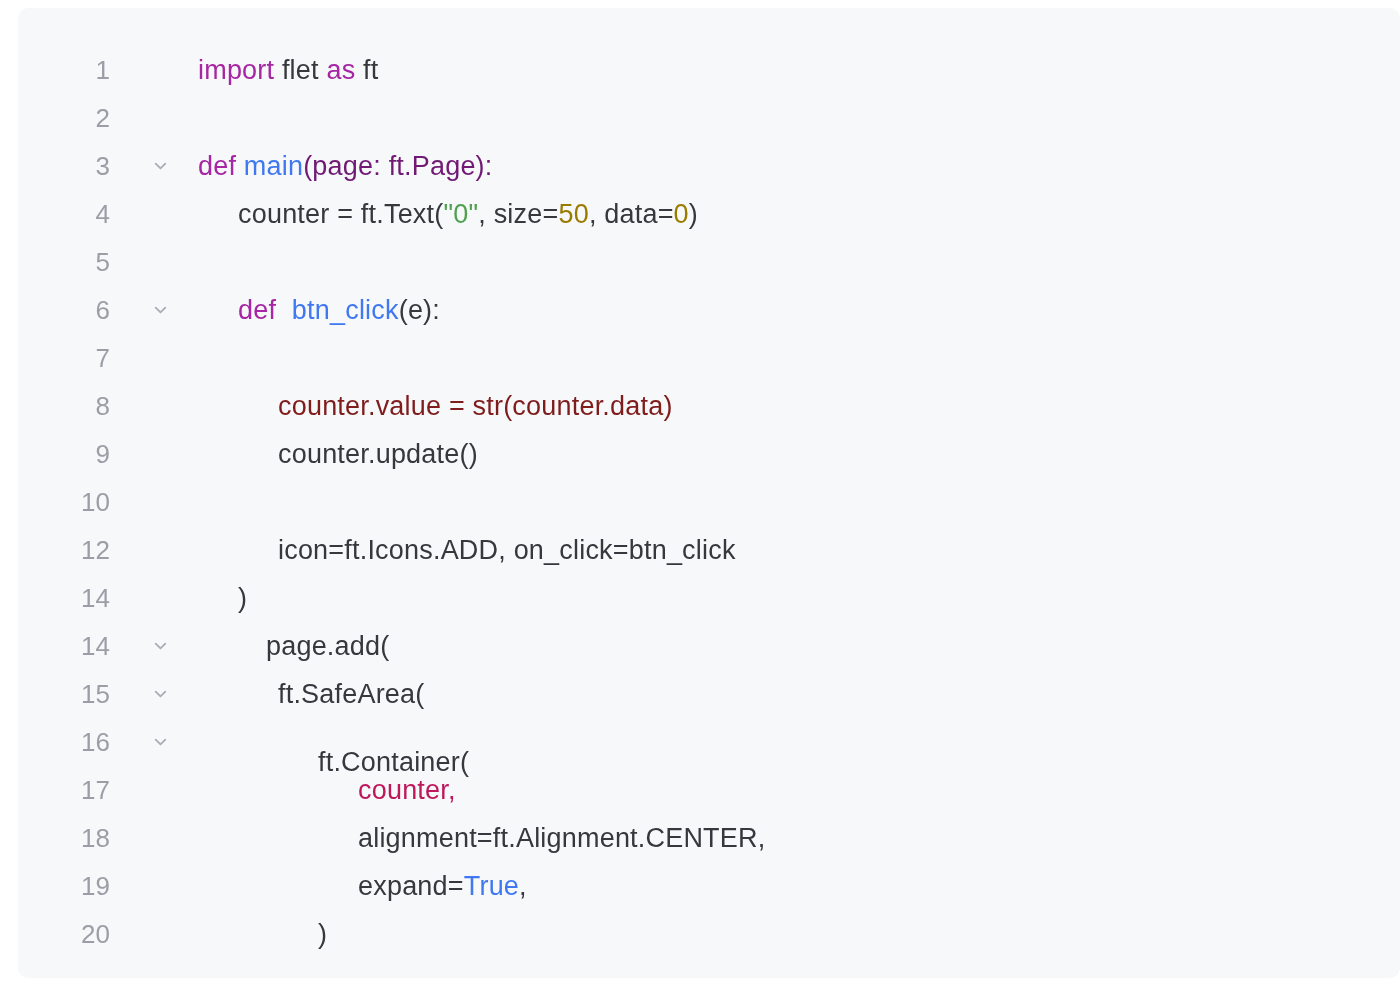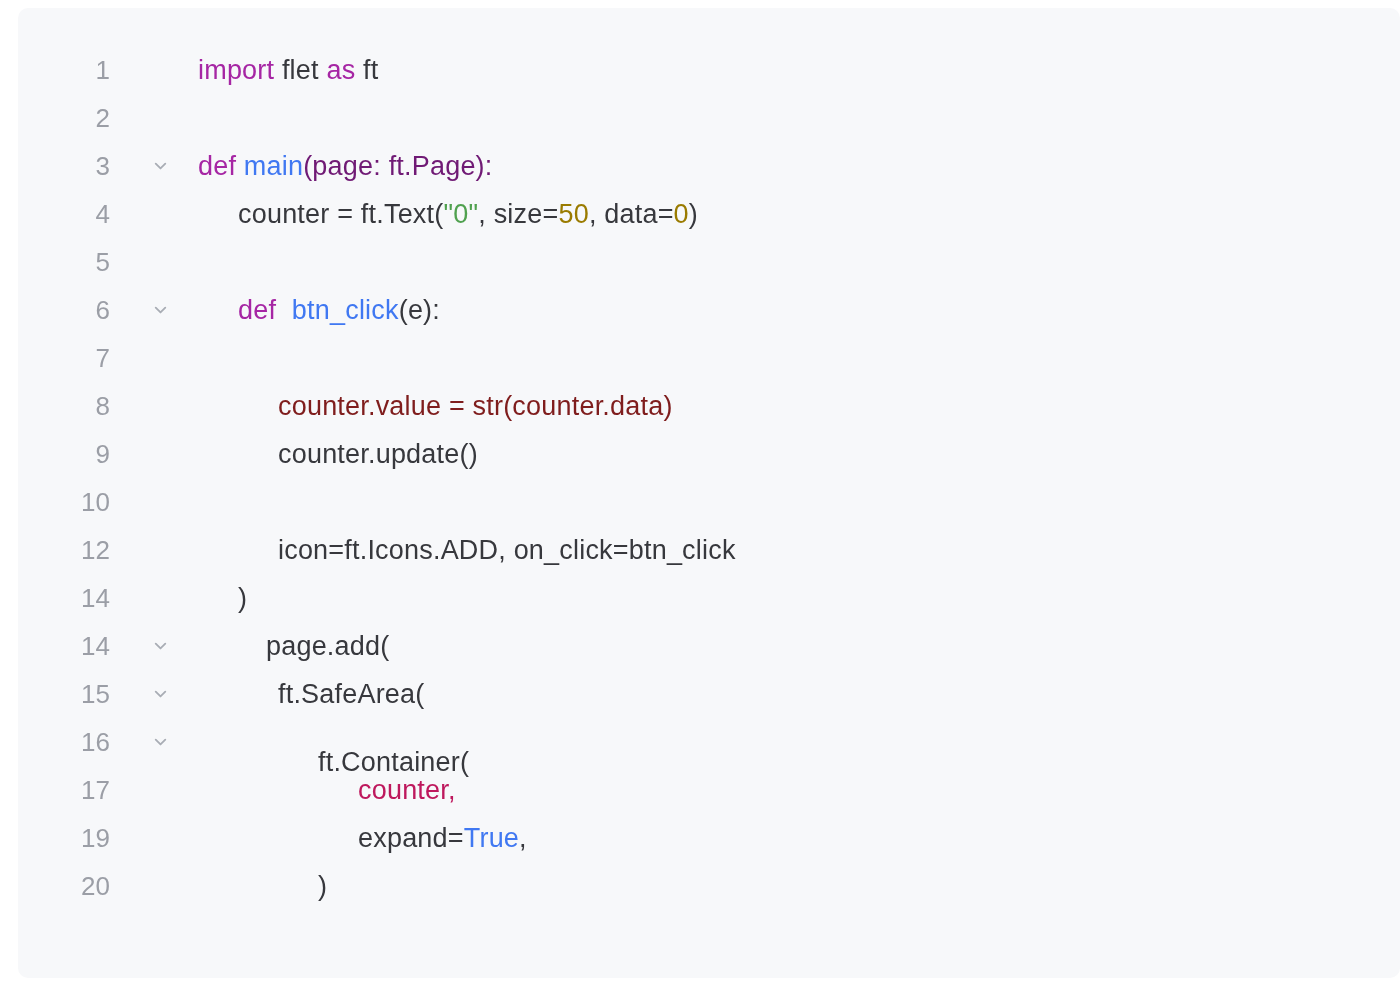--- a/index.html
+++ b/index.html
@@ -81,16 +81,17 @@
       <div class="row"><div class="ln" style="color: rgb(155, 158, 166);">14</div><div class="fold"><svg width="17" height="17" viewBox="0 0 16 16">
             <path d="M3.5 5.8 8 10.3 12.5 5.8" fill="none" stroke="#a9adb5" stroke-width="1.7" stroke-linecap="round" stroke-linejoin="round"></path>
           </svg></div><div class="code" style="padding-left: 40px;"><span style="color: rgb(55, 56, 61); margin-left: 28px;">page.add(</span></div></div>
       <div class="row"><div class="ln" style="color: rgb(155, 158, 166);">15</div><div class="fold"><svg width="17" height="17" viewBox="0 0 16 16">
             <path d="M3.5 5.8 8 10.3 12.5 5.8" fill="none" stroke="#a9adb5" stroke-width="1.7" stroke-linecap="round" stroke-linejoin="round"></path>
           </svg></div><div class="code" style="padding-left: 80px;"><span style="color: rgb(55, 56, 61);">ft.SafeArea(</span></div></div>
       <div class="row"><div class="ln" style="color: rgb(155, 158, 166);">16</div><div class="fold"><svg width="17" height="17" viewBox="0 0 16 16">
             <path d="M3.5 5.8 8 10.3 12.5 5.8" fill="none" stroke="#a9adb5" stroke-width="1.7" stroke-linecap="round" stroke-linejoin="round"></path>
           </svg></div><div class="code" style="padding-left: 120px; margin-top: 40px;"><span style="color: rgb(55, 56, 61);">ft.Container(</span></div></div>
       <div class="row"><div class="ln" style="color: rgb(155, 158, 166);">17</div><div class="fold"></div><div class="code" style="padding-left: 160px;"><span style="color: #be185d;">counter,</span></div></div>
+      <div class="row"><div class="ln" style="color: rgb(155, 158, 166);">18</div><div class="fold"></div><div class="code" style="padding-left: 160px;"><span style="color: rgb(55, 56, 61);">alignment=ft.Alignment.CENTER,</span></div></div>
       <div class="row"><div class="ln" style="color: rgb(155, 158, 166);">19</div><div class="fold"></div><div class="code" style="padding-left: 160px;"><span style="color: rgb(55, 56, 61); text-align: center;">expand=</span><span style="color: rgb(64, 120, 242);">True</span><span style="color: rgb(55, 56, 61);">,</span></div></div>
       <div class="row"><div class="ln" style="color: rgb(155, 158, 166);">20</div><div class="fold"></div><div class="code" style="padding-left: 120px;"><span style="color: rgb(55, 56, 61);">)</span></div></div>
     </div>
 </div>
 
 </body></html>

